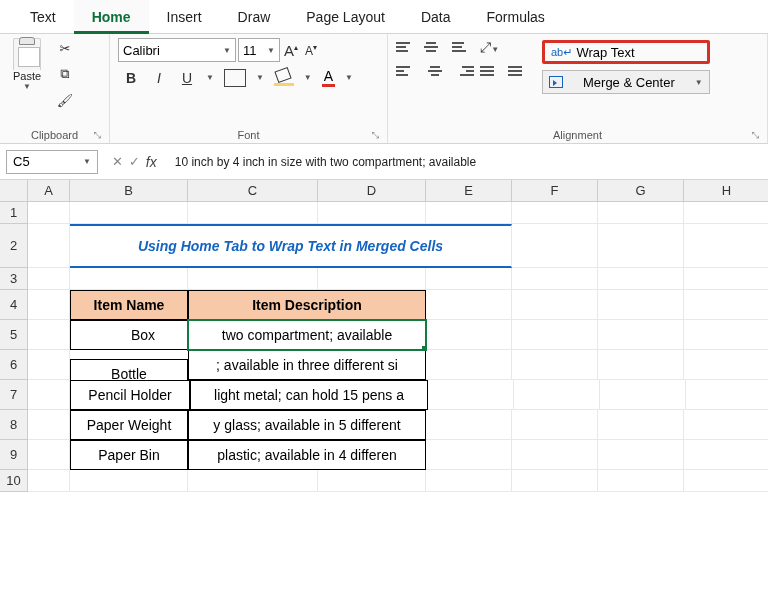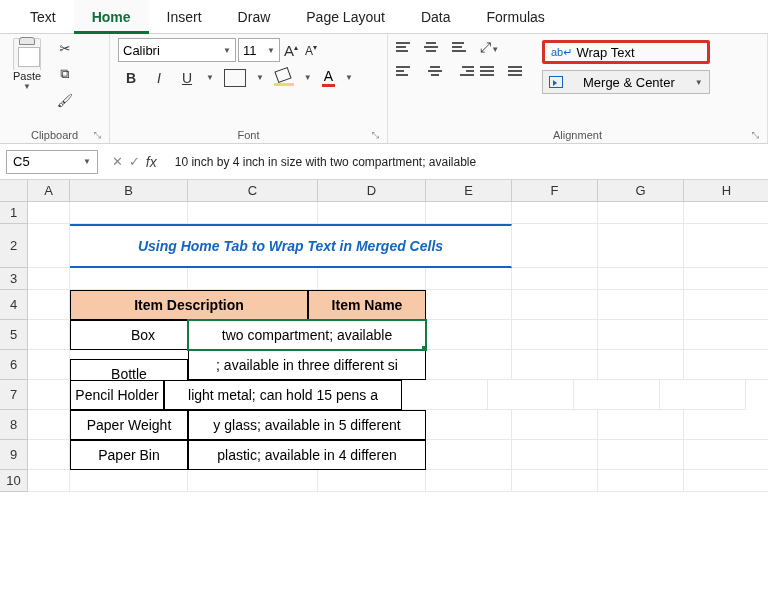--- a/index.html
+++ b/index.html
@@ -265,22 +265,22 @@
         <div class="cell " style="width: 118px; height: 22px;"></div>
         <div class="cell " style="width: 130px; height: 22px;"></div>
         <div class="cell " style="width: 108px; height: 22px;"></div>
         <div class="cell " style="width: 86px; height: 22px;"></div>
         <div class="cell " style="width: 86px; height: 22px;"></div>
         <div class="cell " style="width: 86px; height: 22px;"></div>
         <div class="cell " style="width: 86px; height: 22px;"></div>
       </div>
       <div class="cell-row" style="height: 30px;">
         <div class="cell " style="width: 42px; height: 30px;"></div>
+        <div class="cell thead" style="width: 118px; height: 30px;">Item Name</div>
         <div class="cell thead" style="width: 238px; height: 30px;">Item Description</div>
-        <div class="cell thead" style="width: 118px; height: 30px;">Item Name</div>
         <div class="cell " style="width: 86px; height: 30px;"></div>
         <div class="cell " style="width: 86px; height: 30px;"></div>
         <div class="cell " style="width: 86px; height: 30px;"></div>
         <div class="cell " style="width: 86px; height: 30px;"></div>
       </div>
       <div class="cell-row" style="height: 30px;">
         <div class="cell " style="width: 42px; height: 30px;"></div>
         <div class="cell tcell" style="width: 118px; height: 30px; padding-left: 32px;">Box</div>
         <div class="cell tcell desc sel" style="width: 238px; height: 30px;">two compartment; available</div>
         <div class="cell " style="width: 86px; height: 30px;"></div>
@@ -292,21 +292,21 @@
         <div class="cell " style="width: 42px; height: 30px;"></div>
         <div class="cell tcell" style="width: 118px; height: 30px; margin-top: 9px;">Bottle</div>
         <div class="cell tcell desc" style="width: 238px; height: 30px;">; available in three different si</div>
         <div class="cell " style="width: 86px; height: 30px;"></div>
         <div class="cell " style="width: 86px; height: 30px;"></div>
         <div class="cell " style="width: 86px; height: 30px;"></div>
         <div class="cell " style="width: 86px; height: 30px;"></div>
       </div>
       <div class="cell-row" style="height: 30px;">
         <div class="cell " style="width: 42px; height: 30px;"></div>
-        <div class="cell tcell" style="width: 94px; height: 30px;">Pencil Holder</div>
+        <div class="cell tcell" style="width: 120px; height: 30px;">Pencil Holder</div>
         <div class="cell tcell desc" style="width: 238px; height: 30px;">light metal; can hold 15 pens a</div>
         <div class="cell " style="width: 86px; height: 30px;"></div>
         <div class="cell " style="width: 86px; height: 30px;"></div>
         <div class="cell " style="width: 86px; height: 30px;"></div>
         <div class="cell " style="width: 86px; height: 30px;"></div>
       </div>
       <div class="cell-row" style="height: 30px;">
         <div class="cell " style="width: 42px; height: 30px;"></div>
         <div class="cell tcell" style="width: 118px; height: 30px;">Paper Weight</div>
         <div class="cell tcell desc" style="width: 238px; height: 30px;">y glass; available in 5 different</div>

